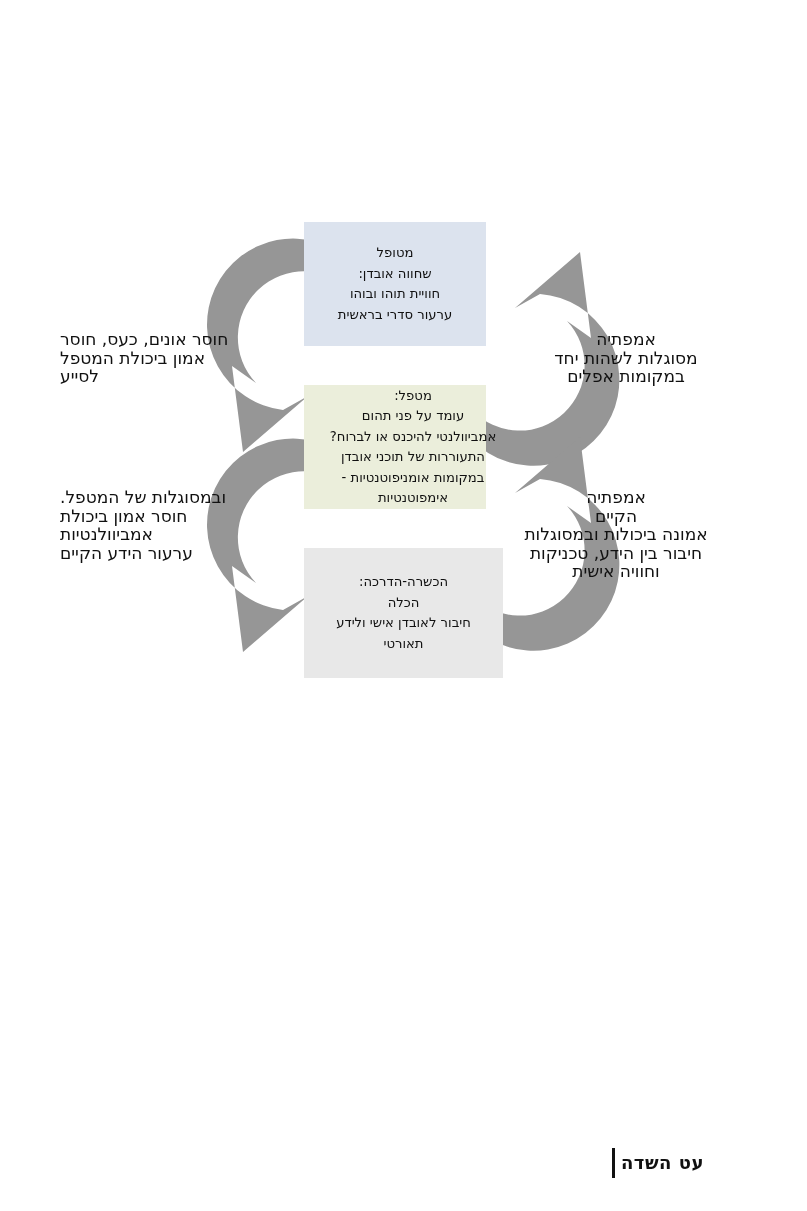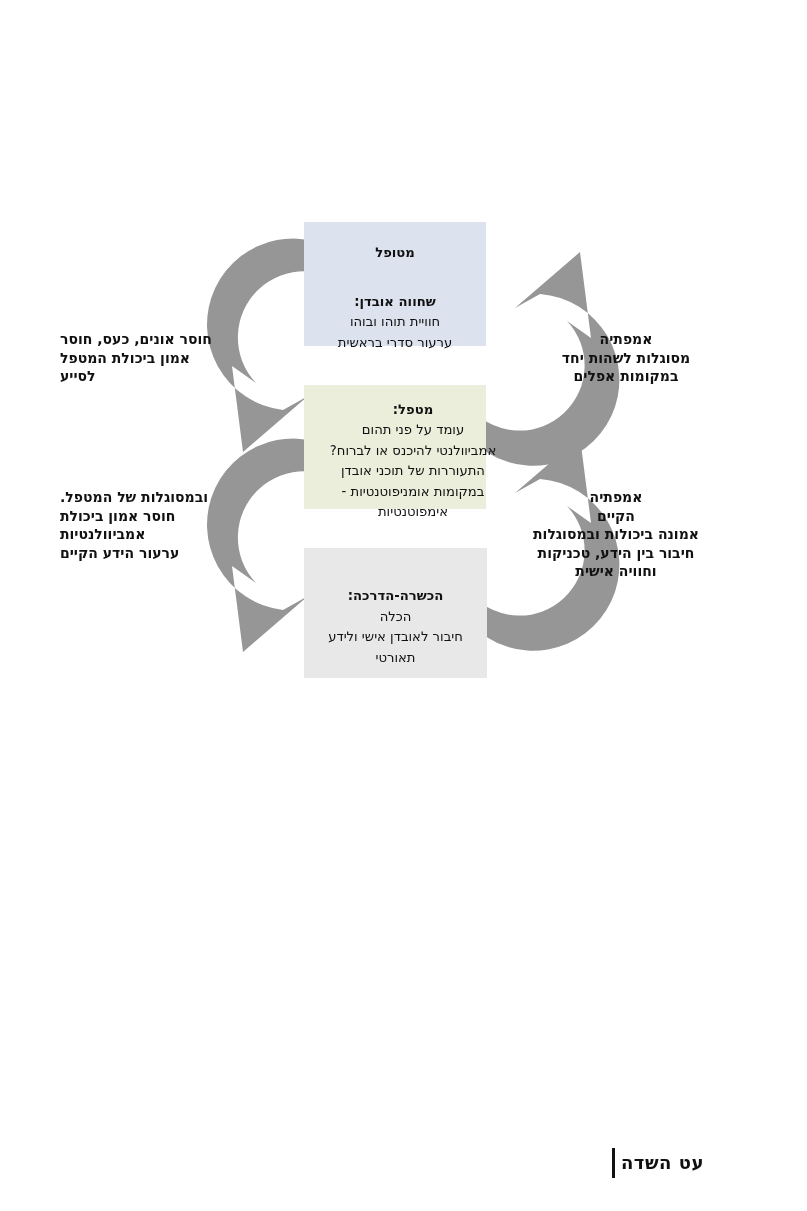--- a/index.html
+++ b/index.html
@@ -42,54 +42,53 @@
     align-items: center;
     justify-content: center;
     text-align: center;
     direction: rtl;
     font-size: 13.2px;
     line-height: 20.5px;
     color: #111111;
     padding: 4px 8px;
   }
   .node .ln { display: block; white-space: nowrap; }
-  .node .ln.b { font-weight: bold; margin-top: 28px; }
+  .node .ln.b { font-weight: normal; }
 
   #node-patient {
     left: 304px;
     top: 222px;
     width: 182px;
     height: 124px;
     background: #dce3ee;
   }
   #node-therapist {
     left: 304px;
     top: 385px;
     width: 182px;
     height: 124px;
     background: #ebeedb;
     padding-left: 44px;
   }
   #node-training {
     left: 304px;
     top: 548px;
-    width: 183px;
+    width: 199px;
     height: 130px;
     background: #e8e8e8;
   }
 
   
   .side {
     position: absolute;
     direction: rtl;
-    font-size: 14px;
+    font-size: 17px;
     line-height: 18.6px;
     color: #111111;
     white-space: nowrap;
-    font-weight: bold;
   }
   .side .ln { display: block; }
 
   .side.left  { text-align: left; }
   .side.right { text-align: center; }
 
   #side-top-left    { left: 60px;  top: 330px;  width: 215px; }
   #side-bottom-left { left: 60px;  top: 488px;  width: 215px; }
   #side-top-right   { left: 540px; top: 330px;  width: 172px; }
   #side-bottom-right{ left: 520px; top: 488px;  width: 192px; }

